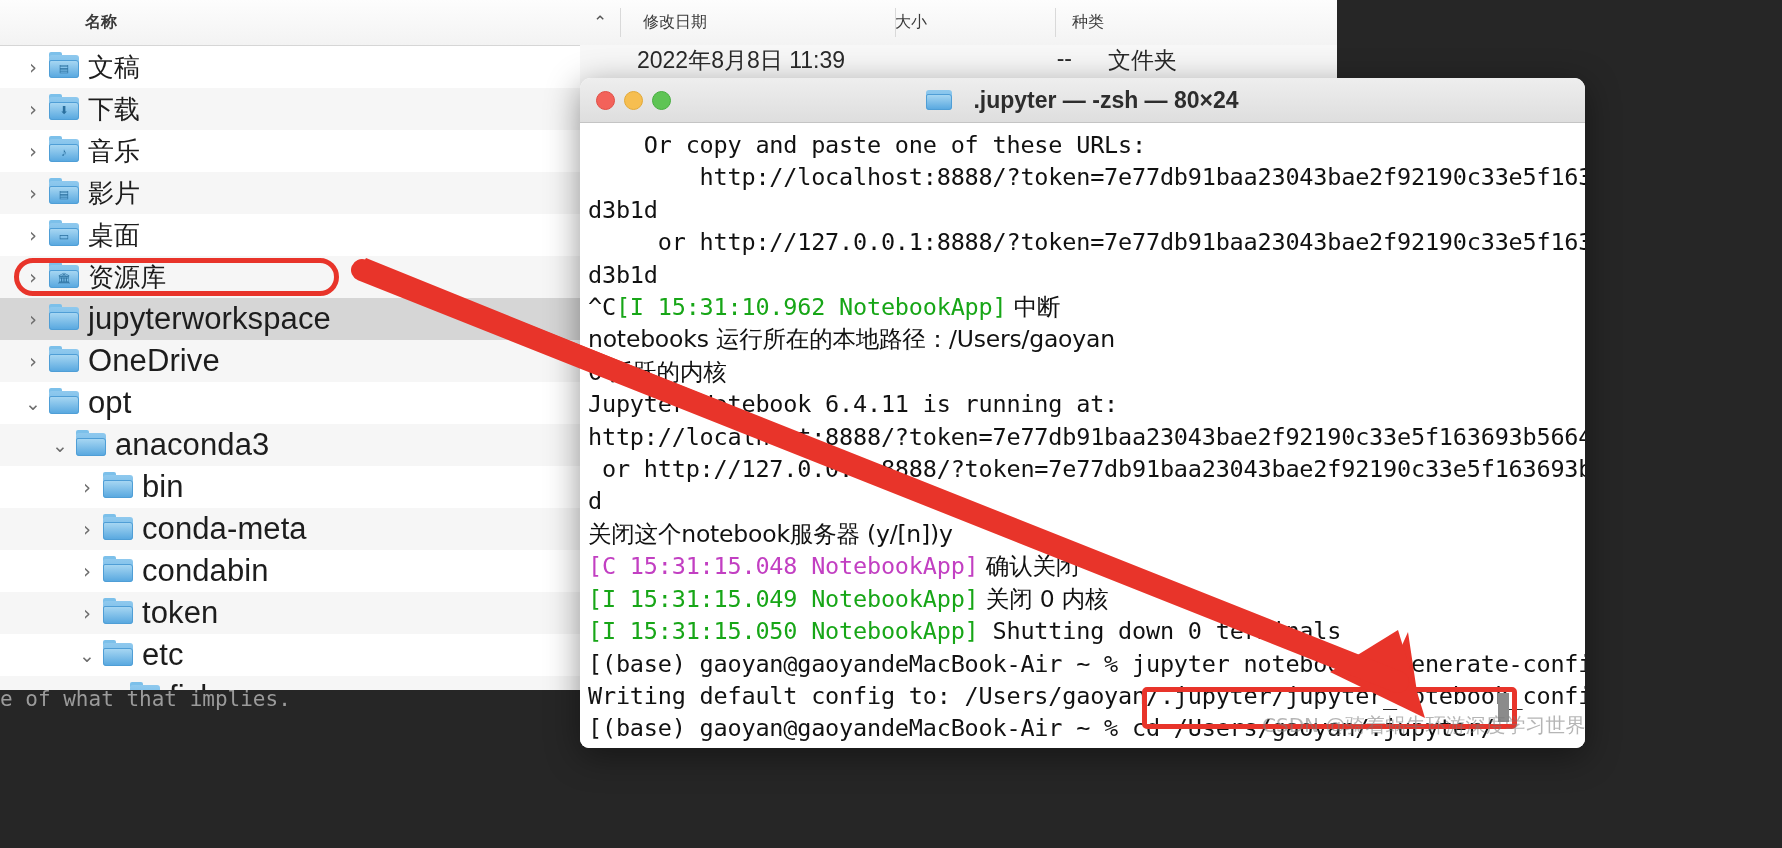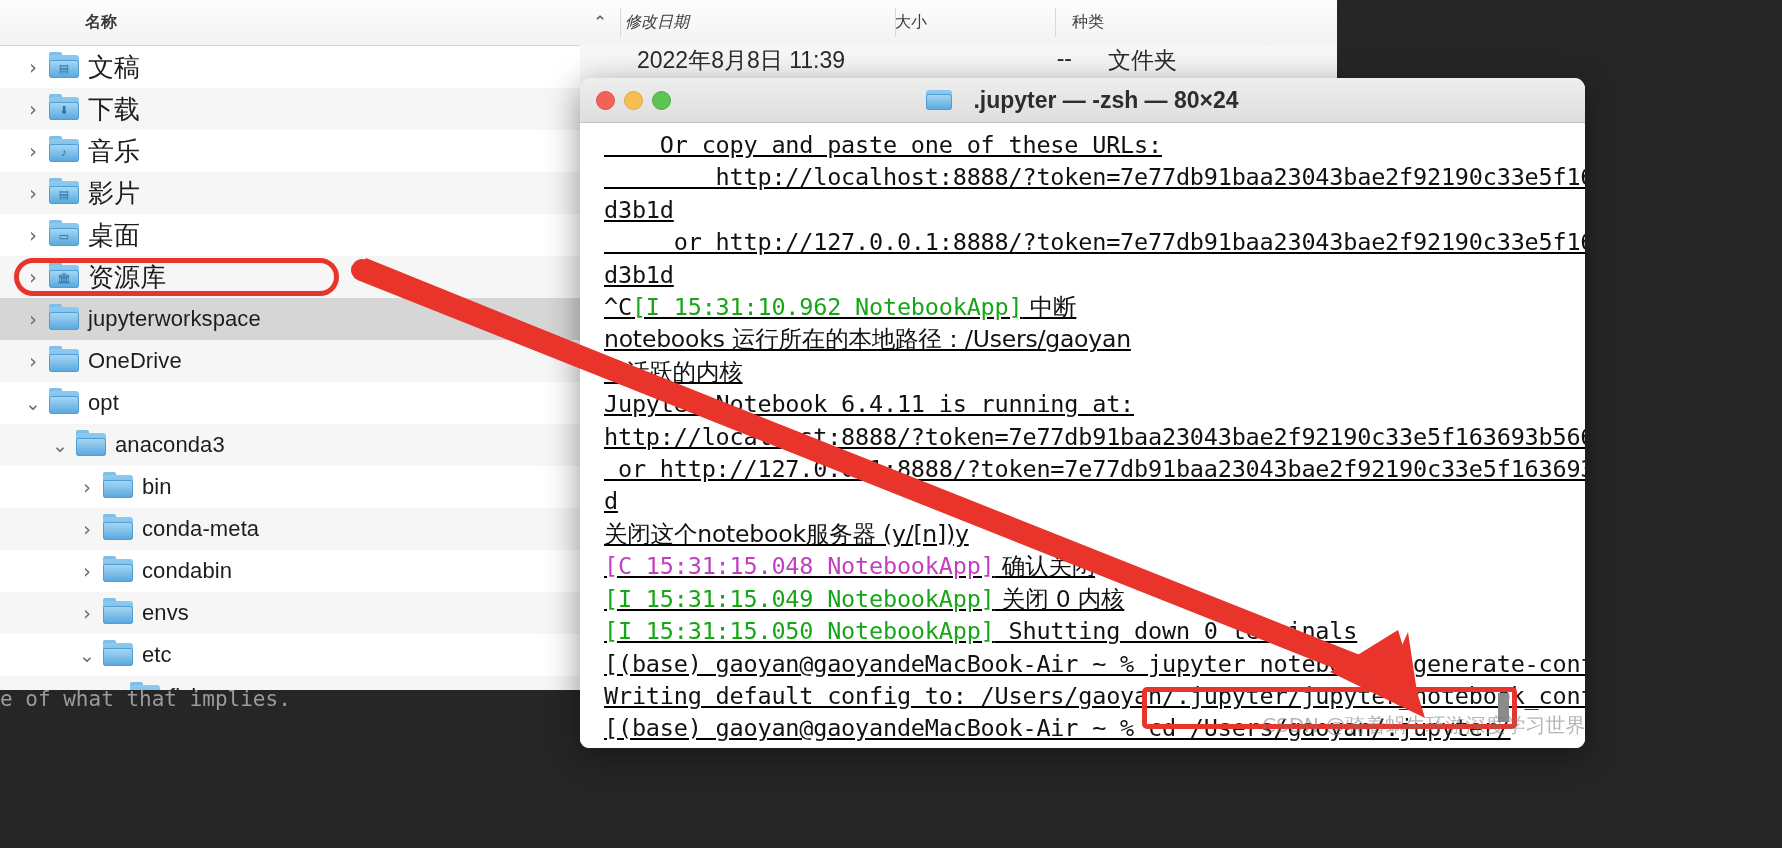--- a/index.html
+++ b/index.html
@@ -59,21 +59,21 @@
     position: absolute;
     left: 0; top: 8px; bottom: 8px;
     width: 1px;
     background: #d9d9d9;
   }
   #col-name { width: 580px; padding-left: 85px; font-weight: 600; }
   #sort-caret {
     width: 40px; justify-content: center;
     color: #555; font-size: 17px;
   }
-  #col-date { width: 275px; padding-left: 5px; font-style: italic; }
+  #col-date { width: 275px; padding-left: 23px; }
   #col-size { width: 160px; }
   #col-kind { width: 270px; padding-left: 17px; }
 
   
   #meta-row {
     position: absolute;
     left: 580px; top: 45px;
     width: 757px; height: 42px;
     background: #f7f7f7;
     display: flex;
@@ -139,21 +139,21 @@
   }
   .folder-icon .glyph {
     position: absolute; left: 7px; top: 8px;
     width: 16px; height: 11px;
     color: #2a6f9e;
     font-size: 11px;
     line-height: 11px;
     text-align: center;
   }
   .file-name {
-    font-size: 22px;
+    font-size: 31px;
     color: #1d1d1d;
     white-space: nowrap;
     letter-spacing: 0.1px;
   }
   .file-name.cjk { font-family: "DejaVu Sans", sans-serif; font-size: 26px; }
 
   
   #ws-highlight-box {
     position: absolute;
     left: 14px; top: 258px;
@@ -215,24 +215,23 @@
   #title-folder-icon .front {
     position: absolute; left:0; top:4px; width:26px; height:16px;
     border-radius: 2px 3px 3px 3px;
     background: linear-gradient(#a6d6f2,#5aa9e0);
     border: 1px solid #4f9ed6; box-sizing: border-box;
   }
   #terminal-body {
     position: relative;
     height: 626px;
     background: #ffffff;
-    padding: 6px 0 0 24px;
+    padding: 6px 0 0 8px;
     box-sizing: border-box;
     overflow: hidden;
-    text-decoration: underline;
   }
   .term-line {
     font-family: "DejaVu Sans Mono", monospace;
     font-size: 23.5px;
     line-height: 32.4px;
     color: #111111;
     white-space: pre;
     letter-spacing: -0.2px;
   }
   .g { color: #17a617; }
@@ -416,21 +415,21 @@
         </div>
         <div class="file-name">condabin</div>
       </div>
       <div class="file-row alt" style="padding-left: 76px;">
         <div class="twisty">›</div>
         <div class="folder-icon">
           <span class="tab"></span>
           <span class="back"></span>
           <span class="front"></span>
         </div>
-        <div class="file-name">envs</div>
+        <div class="file-name">token</div>
       </div>
       <div class="file-row" style="padding-left: 76px;">
         <div class="twisty">⌄</div>
         <div class="folder-icon">
           <span class="tab"></span>
           <span class="back"></span>
           <span class="front"></span>
         </div>
         <div class="file-name">etc</div>
       </div>

